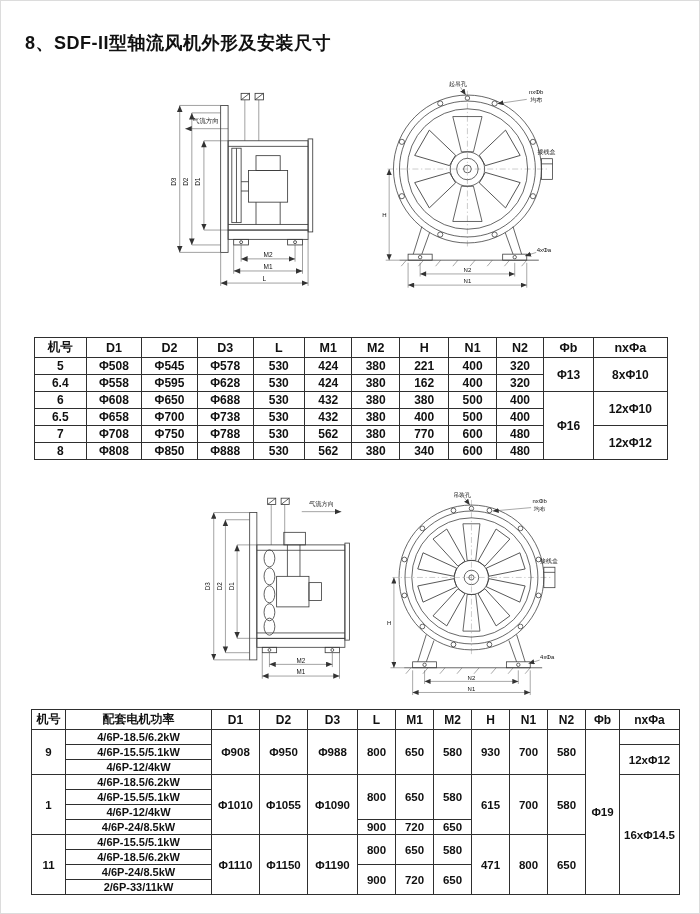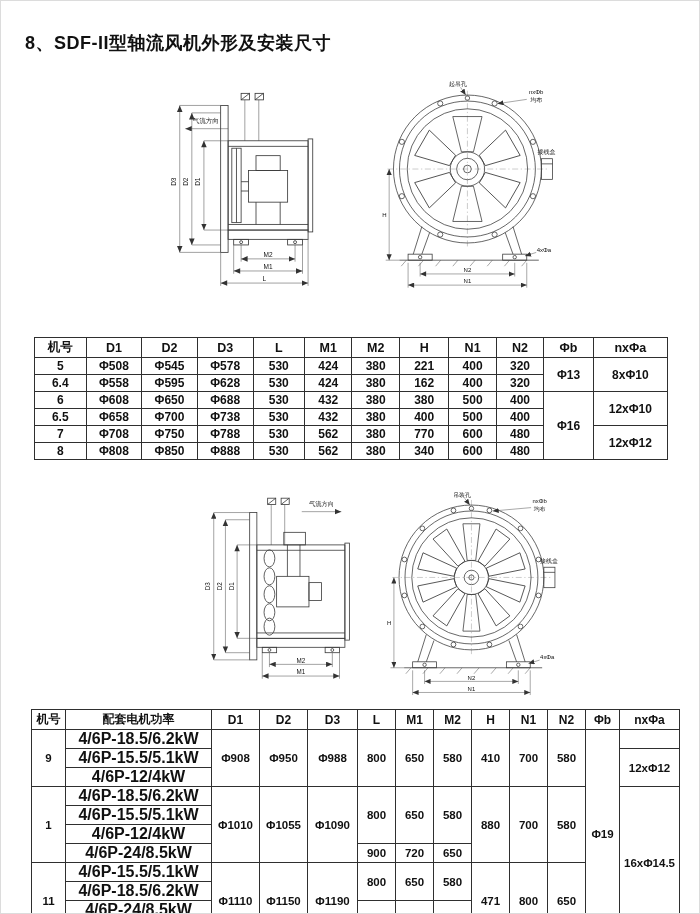--- a/index.html
+++ b/index.html
@@ -9,21 +9,21 @@
   .title{position:absolute;top:30px;left:24px;font-size:18px;font-weight:bold;letter-spacing:.5px;}
   .abs{position:absolute;}
   table{border-collapse:collapse;table-layout:fixed;}
   td,th{border:1px solid #2f2f2f;text-align:center;vertical-align:middle;font-weight:600;padding:0 1px;overflow:hidden;}
   .t1{width:634px;}
   .t1 th{height:20px;font-size:12.5px;}
   .t1 td{height:17px;font-size:12px;}
   .t2{width:640px;}
   .t2 th{height:20px;font-size:12px;}
   .t2 td{height:15px;font-size:11.5px;}
-  .t2 td.motor{font-size:16px;}
+  .t2 td.motor{font-size:11px;}
   
   .drw text{font-family:"Liberation Sans","DejaVu Sans",sans-serif;font-size:7px;fill:#111;}
   .drw line,.drw rect,.drw circle,.drw ellipse,.drw polygon,.drw path{stroke:#3a3a3a;stroke-width:.9;fill:none;}
   .drw .dim line,.drw line.dim{stroke:#555;stroke-width:.6;}
   .drw .cl{stroke:#888;stroke-width:.5;stroke-dasharray:7 3 1.5 3;}
   .drw marker path{fill:#333;stroke:none;}
 </style>
 </head>
 <body>
 
@@ -508,21 +508,21 @@
       </tr>
       <tr>
         <td rowspan="3">9</td>
         <td class="motor">4/6P-18.5/6.2kW</td>
         <td rowspan="3">Φ908</td>
         <td rowspan="3">Φ950</td>
         <td rowspan="3">Φ988</td>
         <td rowspan="3">800</td>
         <td rowspan="3">650</td>
         <td rowspan="3">580</td>
-        <td rowspan="3">410</td>
+        <td rowspan="3">930</td>
         <td rowspan="3">700</td>
         <td rowspan="3">580</td>
         <td rowspan="11">Φ19</td>
         <td></td>
       </tr>
       <tr>
         <td class="motor">4/6P-15.5/5.1kW</td>
         <td rowspan="2">12xΦ12</td>
       </tr>
       <tr>
@@ -530,21 +530,21 @@
       </tr>
       <tr>
         <td rowspan="4">1</td>
         <td class="motor">4/6P-18.5/6.2kW</td>
         <td rowspan="4">Φ1010</td>
         <td rowspan="4">Φ1055</td>
         <td rowspan="4">Φ1090</td>
         <td rowspan="3">800</td>
         <td rowspan="3">650</td>
         <td rowspan="3">580</td>
-        <td rowspan="4">880</td>
+        <td rowspan="4">615</td>
         <td rowspan="4">700</td>
         <td rowspan="4">580</td>
         <td rowspan="8">16xΦ14.5</td>
       </tr>
       <tr>
         <td class="motor">4/6P-15.5/5.1kW</td>
       </tr>
       <tr>
         <td class="motor">4/6P-12/4kW</td>
       </tr>

